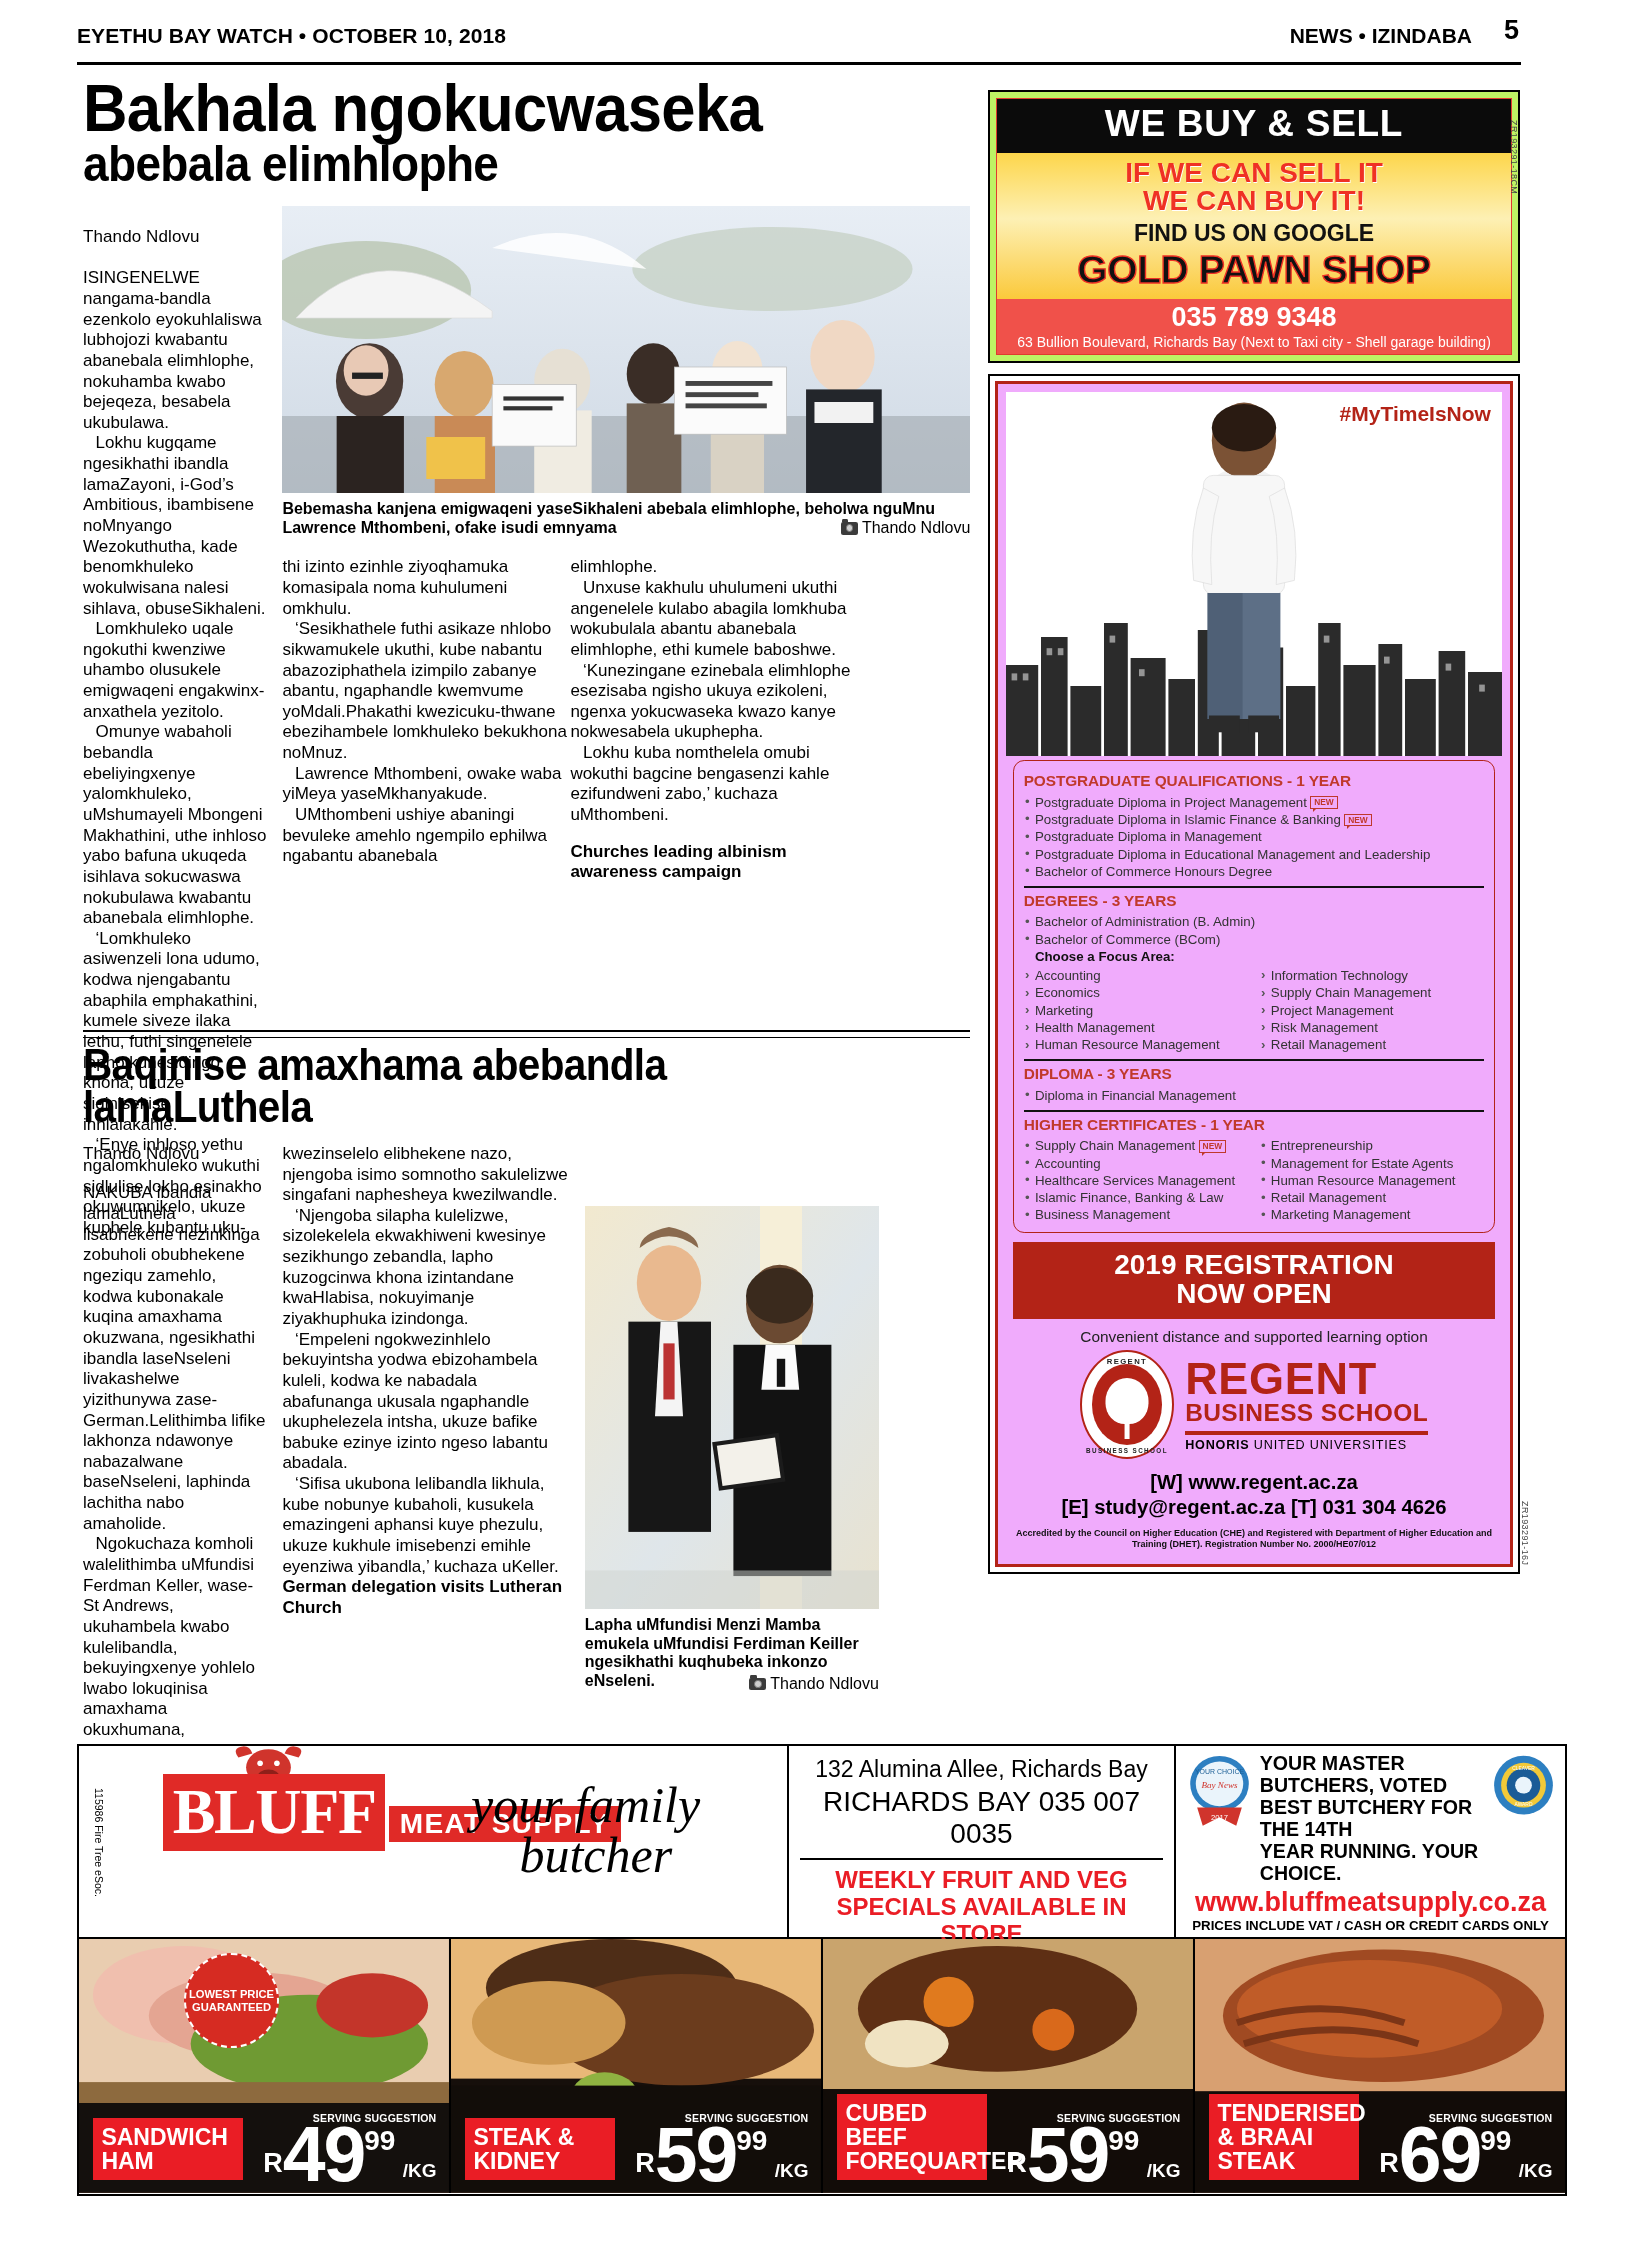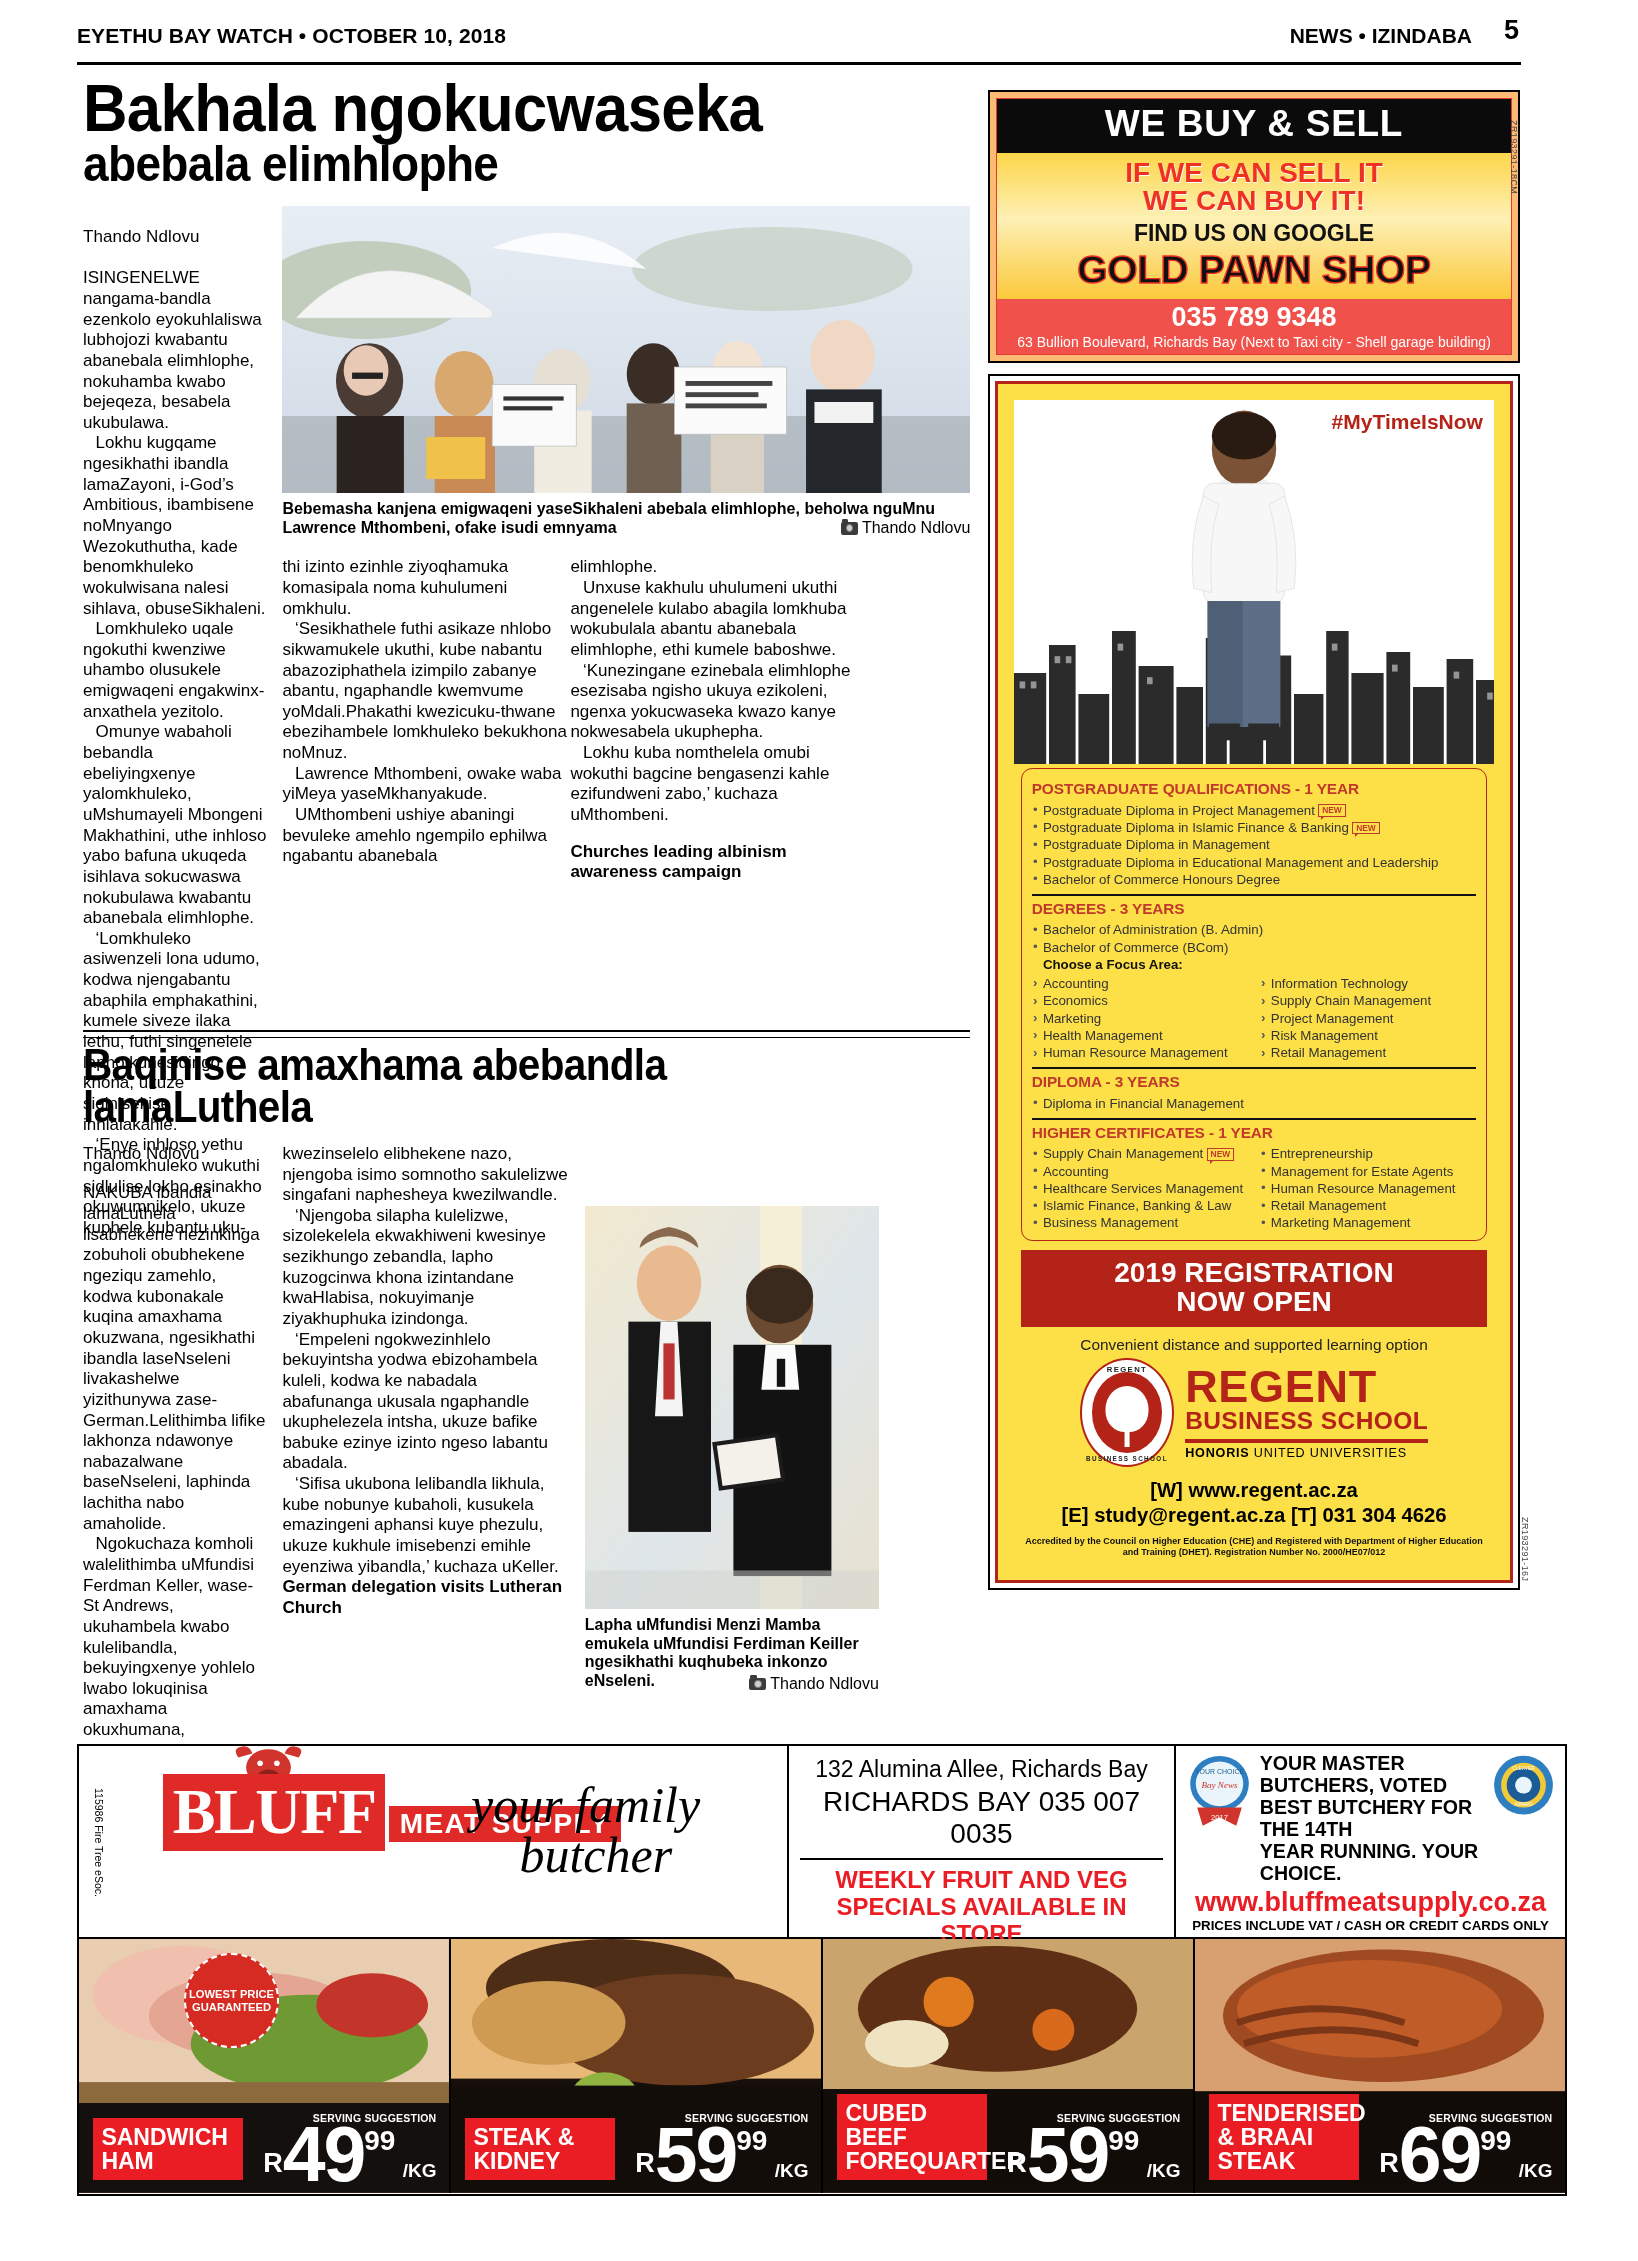--- a/index.html
+++ b/index.html
@@ -28,42 +28,42 @@
 
   .photo{position:relative;overflow:hidden;background:#cfd6dd;}
   .caption{font-size:16px;line-height:1.17;font-weight:bold;margin-top:7px;}
   .credit{font-size:16px;font-weight:normal;display:inline-flex;align-items:center;gap:4.2px;}
   .cam{display:inline-block;width:17px;height:12.6px;background:#3b3b3b;border-radius:2.1px;position:relative;}
   .cam:before{content:"";position:absolute;left:4.9px;top:2.1px;width:7.7px;height:7.7px;border-radius:50%;background:#cfcfcf;border:1.4px solid #777;box-sizing:border-box;}
   .cam:after{content:"";position:absolute;left:1.4px;top:-2.8px;width:6.3px;height:3.5px;background:#3b3b3b;border-radius:1.4px;}
 
   
   .adcol{position:absolute;left:988px;top:90px;width:532px;}
-  .ad-box{border:2.1px solid #000;background:#fdba74;position:relative;}
+  .ad-box{border:2.1px solid #000;background:#bef264;position:relative;}
 
   
   .pawn{padding:5.6px;}
   .pawn-inner{border:1.4px solid #e03a2f;}
   .pawn-top{background:#0b0b0b;color:#fff;text-align:center;font-size:37px;font-weight:bold;
       font-family:"Liberation Sans Narrow","Liberation Sans",sans-serif;letter-spacing:0.7px;padding:4.9px 0 7.7px;}
   .pawn-mid{background:linear-gradient(180deg,#fdd64b 0%,#fdf0b4 45%,#fbc93b 100%);text-align:center;padding:5.6px 0 7px;}
   .pawn-red{color:#ef3124;font-size:28px;font-weight:bold;line-height:1.02;
       font-family:"Liberation Sans Narrow","Liberation Sans",sans-serif;text-shadow:0.7px 0.7px 0 #fff;}
   .pawn-find{color:#111;font-size:23px;font-weight:bold;margin-top:4.2px;
       font-family:"Liberation Sans Narrow","Liberation Sans",sans-serif;}
   .pawn-shop{color:#111;font-size:39px;font-weight:bold;margin-top:1.4px;letter-spacing:-0.4px;
       font-family:"Liberation Sans Narrow","Liberation Sans",sans-serif;-webkit-text-stroke:1.4px #ef3124;}
   .pawn-bot{background:#f0514a;color:#fff;text-align:center;padding:2.8px 0 4.2px;}
   .pawn-phone{font-size:27px;font-weight:bold;font-family:"Liberation Sans Narrow","Liberation Sans",sans-serif;}
   .pawn-addr{font-size:14px;font-family:"Liberation Sans Narrow","Liberation Sans",sans-serif;margin-top:0.7px;}
   .vcode{position:absolute;writing-mode:vertical-rl;font-size:9px;color:#444;letter-spacing:0.4px;}
 
   
   .regent{margin-top:11.2px;border:2.1px solid #000;padding:4.9px;}
-  .regent-in{border:3.5px solid #b32317;padding:16px;background:#fde047;position:relative;}
+  .regent-in{border:3.5px solid #b32317;padding:8px;background:#f0abfc;position:relative;}
   .rg-hero{position:relative;height:364px;overflow:hidden;background:#fff;}
   .rg-tag{position:absolute;right:11.2px;top:9.8px;color:#b32317;font-size:21px;font-weight:bold;}
   .skyline{position:absolute;left:0;right:0;bottom:0;height:175px;}
 
   .rg-quals{margin:4.2px 7px 2.8px 7px;border:1.4px solid #b32317;border-radius:11.2px;padding:7px 9.8px 8.4px;}
   .rg-h{color:#c0392b;font-weight:bold;font-size:15.4px;letter-spacing:-0.1px;margin:4.2px 0 3.5px;}
   .rg-li{font-size:13.3px;line-height:1.3;color:#333;position:relative;padding-left:11.2px;}
   .rg-li:before{content:"•";position:absolute;left:1.4px;top:-0.7px;color:#555;}
   .rg-li.chev:before{content:"›";font-weight:bold;}
   .rg-sep{border-top:2.1px solid #111;margin:5.6px 0 1.4px;}

